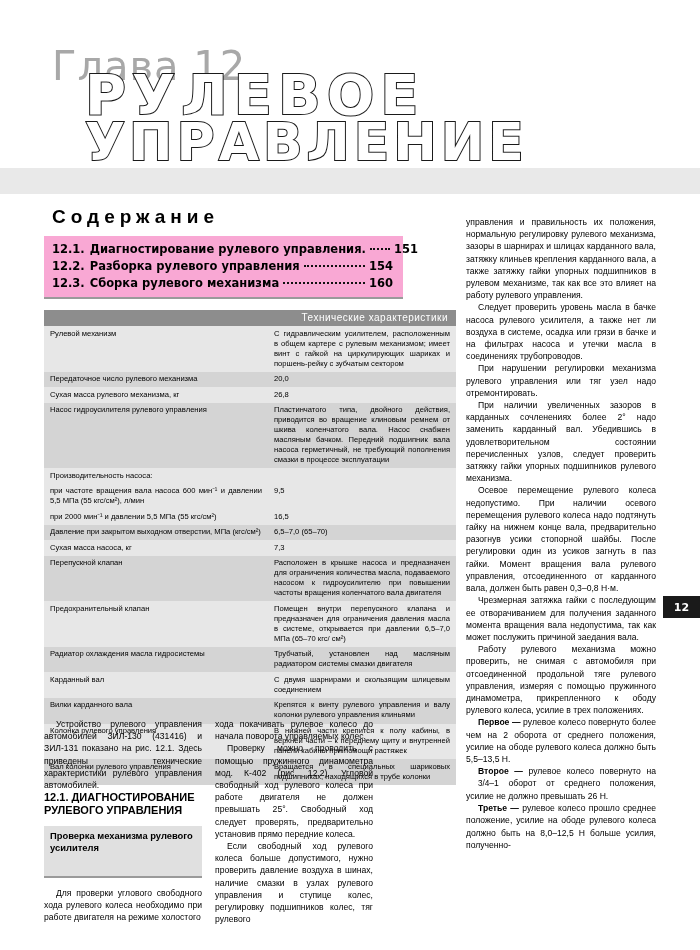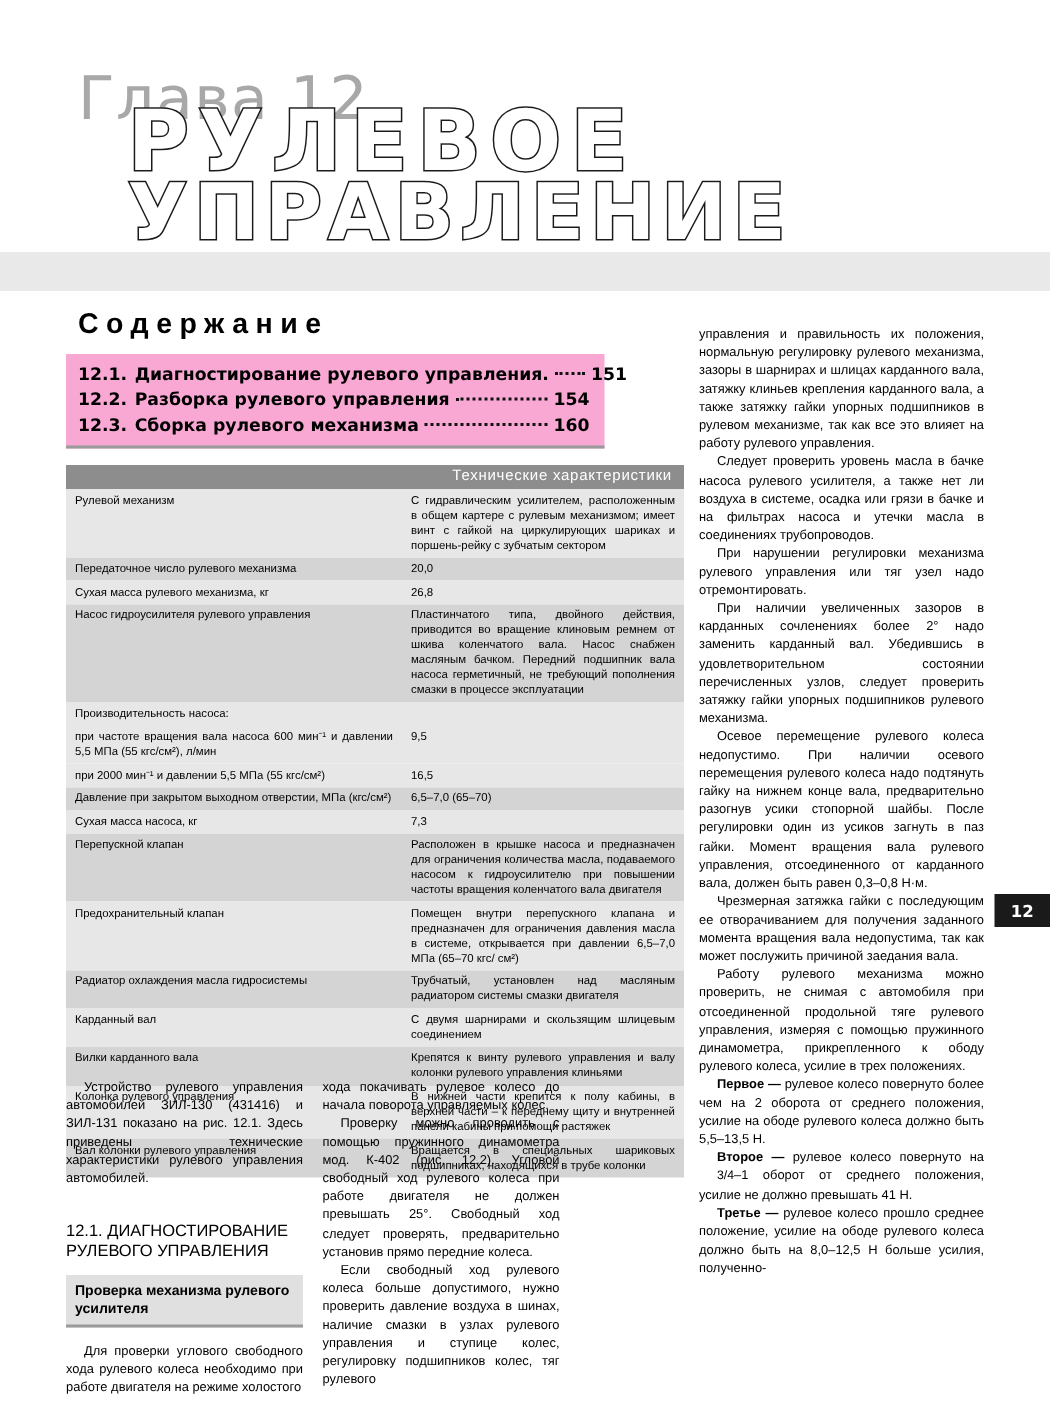--- a/index.html
+++ b/index.html
@@ -136,30 +136,30 @@
     color: #000;
     font-family: "Liberation Sans", sans-serif;
   }
   .col p { margin: 0; text-indent: 12px; }
   .col-left  { left: 44px;  top: 718px; width: 158px; }
   .col-mid   { left: 215px; top: 718px; width: 158px; }
   .col-right { left: 466px; top: 216px; width: 190px; }
 
   .sec-heading {
     font-size: 11px;
-    font-weight: normal;
+    font-weight: bold;
     line-height: 1.18;
-    margin: 24px 0 9px 0;
+    margin: 0 0 9px 0;
     text-indent: 0;
     text-align: left;
   }
   .sub-heading-box {
     background: #e0e0e0;
     border-bottom: 2px solid #9a9a9a;
-    padding: 4px 6px 5px 6px;
+    padding: 4px 6px 22px 6px;
     margin: 0 0 9px 0;
     font-size: 9.4px;
     font-weight: bold;
     line-height: 1.25;
     text-indent: 0;
     text-align: left;
   }
   .lead { font-weight: bold; }
 
   
@@ -303,19 +303,19 @@
 
   <div class="col col-right">
     <p style="text-indent:0">управления и правильность их положения, нормальную регулировку рулевого механизма, зазоры в шарнирах и шлицах карданного вала, затяжку клиньев крепления карданного вала, а также затяжку гайки упорных подшипников в рулевом механизме, так как все это влияет на работу рулевого управления.</p>
     <p>Следует проверить уровень масла в бачке насоса рулевого усилителя, а также нет ли воздуха в системе, осадка или грязи в бачке и на фильтрах насоса и утечки масла в соединениях трубопроводов.</p>
     <p>При нарушении регулировки механизма рулевого управления или тяг узел надо отремонтировать.</p>
     <p>При наличии увеличенных зазоров в карданных сочленениях более 2° надо заменить карданный вал. Убедившись в удовлетворительном состоянии перечисленных узлов, следует проверить затяжку гайки упорных подшипников рулевого механизма.</p>
     <p>Осевое перемещение рулевого колеса недопустимо. При наличии осевого перемещения рулевого колеса надо подтянуть гайку на нижнем конце вала, предварительно разогнув усики стопорной шайбы. После регулировки один из усиков загнуть в паз гайки. Момент вращения вала рулевого управления, отсоединенного от карданного вала, должен быть равен 0,3–0,8 Н·м.</p>
     <p>Чрезмерная затяжка гайки с последующим ее отворачиванием для получения заданного момента вращения вала недопустима, так как может послужить причиной заедания вала.</p>
     <p>Работу рулевого механизма можно проверить, не снимая с автомобиля при отсоединенной продольной тяге рулевого управления, измеряя с помощью пружинного динамометра, прикрепленного к ободу рулевого колеса, усилие в трех положениях.</p>
     <p><span class="lead">Первое —</span><span> рулевое колесо повернуто более чем на 2 оборота от среднего положения, усилие на ободе рулевого колеса должно быть 5,5–13,5 Н.</span></p>
-    <p><span class="lead">Второе —</span><span> рулевое колесо повернуто на </span><span class="frac">3/4</span><span>–1 оборот от среднего положения, усилие не должно превышать 41 Н.</span></p>
+    <p><span class="lead">Второе —</span><span> рулевое колесо повернуто на </span><span class="frac">3/4</span><span>–1 оборот от среднего положения, усилие не должно превышать 26 Н.</span></p>
     <p><span class="lead">Третье —</span><span> рулевое колесо прошло среднее положение, усилие на ободе рулевого колеса должно быть на 8,0–12,5 Н больше усилия, полученно-</span></p>
   </div>
 
   <div class="page-tab">12</div>
 
 </div>
 
 </body></html>

